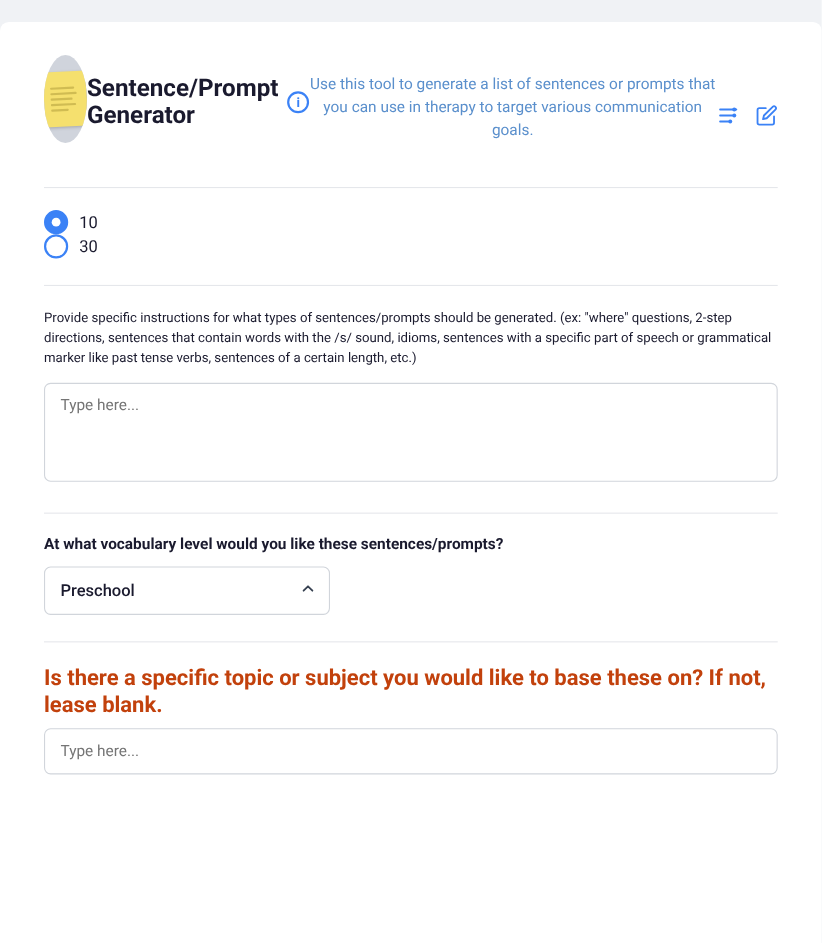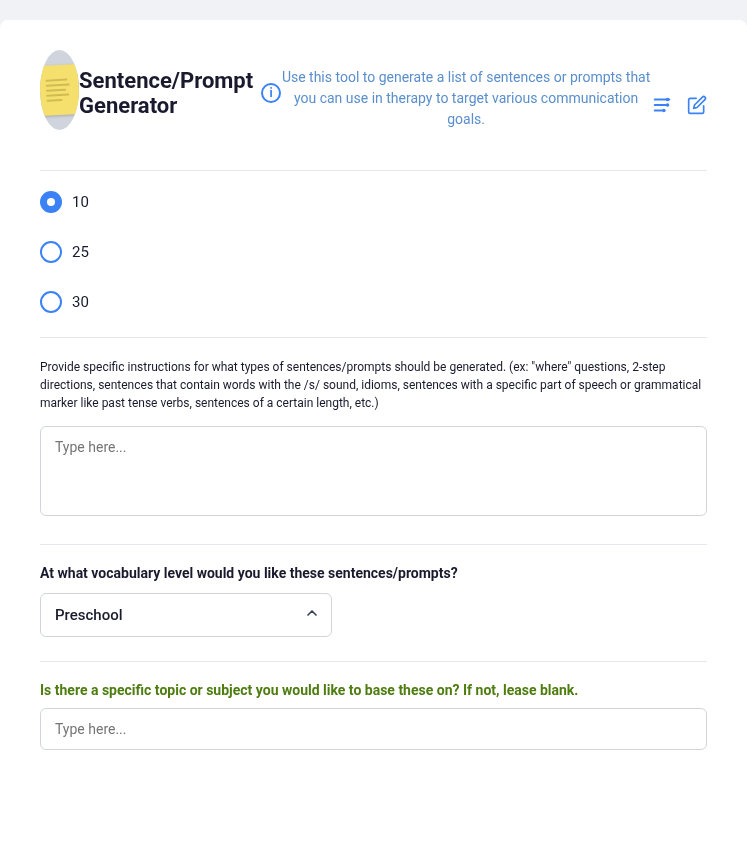--- a/index.html
+++ b/index.html
@@ -133,21 +133,21 @@
       font-size: 14px;
       font-weight: 700;
       color: #1a1a2e;
       margin-bottom: 14px;
       line-height: 1.4;
     }
 
     .radio-group {
       display: flex;
       flex-direction: column;
-      gap: 28px;
+      gap: 0;
     }
 
     .radio-item {
       display: flex;
       align-items: center;
       gap: 10px;
       cursor: pointer;
     }
 
     .radio-outer {
@@ -208,21 +208,21 @@
 
     .vocab-label {
       font-size: 14px;
       font-weight: 700;
       color: #1a1a2e;
       margin-bottom: 12px;
     }
 
     .select-wrapper {
       position: relative;
-      width: 292px;
+      width: 260px;
     }
 
     .select-field {
       width: 100%;
       padding: 12px 40px 12px 14px;
       border: 1px solid #d1d5db;
       border-radius: 6px;
       font-size: 15px;
       color: #1a1a2e;
       background-color: #ffffff;
@@ -237,23 +237,23 @@
       position: absolute;
       right: 12px;
       top: 50%;
       transform: translateY(-50%);
       color: #374151;
       pointer-events: none;
       font-size: 16px;
     }
 
     .topic-label {
-      font-size: 14px;
-      font-weight: 700;
-      color: #4d7c0f;
+      font-size: 20px;
+      font-weight: 700;
+      color: #c2410c;
       margin-bottom: 10px;
     }
 
     .topic-input {
       width: 100%;
       padding: 12px 14px;
       border: 1px solid #d1d5db;
       border-radius: 6px;
       font-size: 14px;
       color: #9ca3af;
@@ -316,24 +316,20 @@
   <div class="section">
     <div class="radio-group">
       <label class="radio-item">
         <div class="radio-outer checked">
           <div class="radio-inner"></div>
         </div>
         <span class="radio-label">10</span>
       </label>
       <label class="radio-item">
         <div class="radio-outer unchecked"></div>
-        <span class="radio-label">25</span>
-      </label>
-      <label class="radio-item">
-        <div class="radio-outer unchecked"></div>
         <span class="radio-label">30</span>
       </label>
     </div>
   </div>
 
   <hr class="divider">
 
   <div class="section">
     <p class="instructions-label">Provide specific instructions for what types of sentences/prompts should be generated. (ex: "where" questions, 2-step directions, sentences that contain words with the /s/ sound, idioms, sentences with a specific part of speech or grammatical marker like past tense verbs, sentences of a certain length, etc.)</p>
     <textarea class="text-area" placeholder="Type here..." style=""></textarea>

